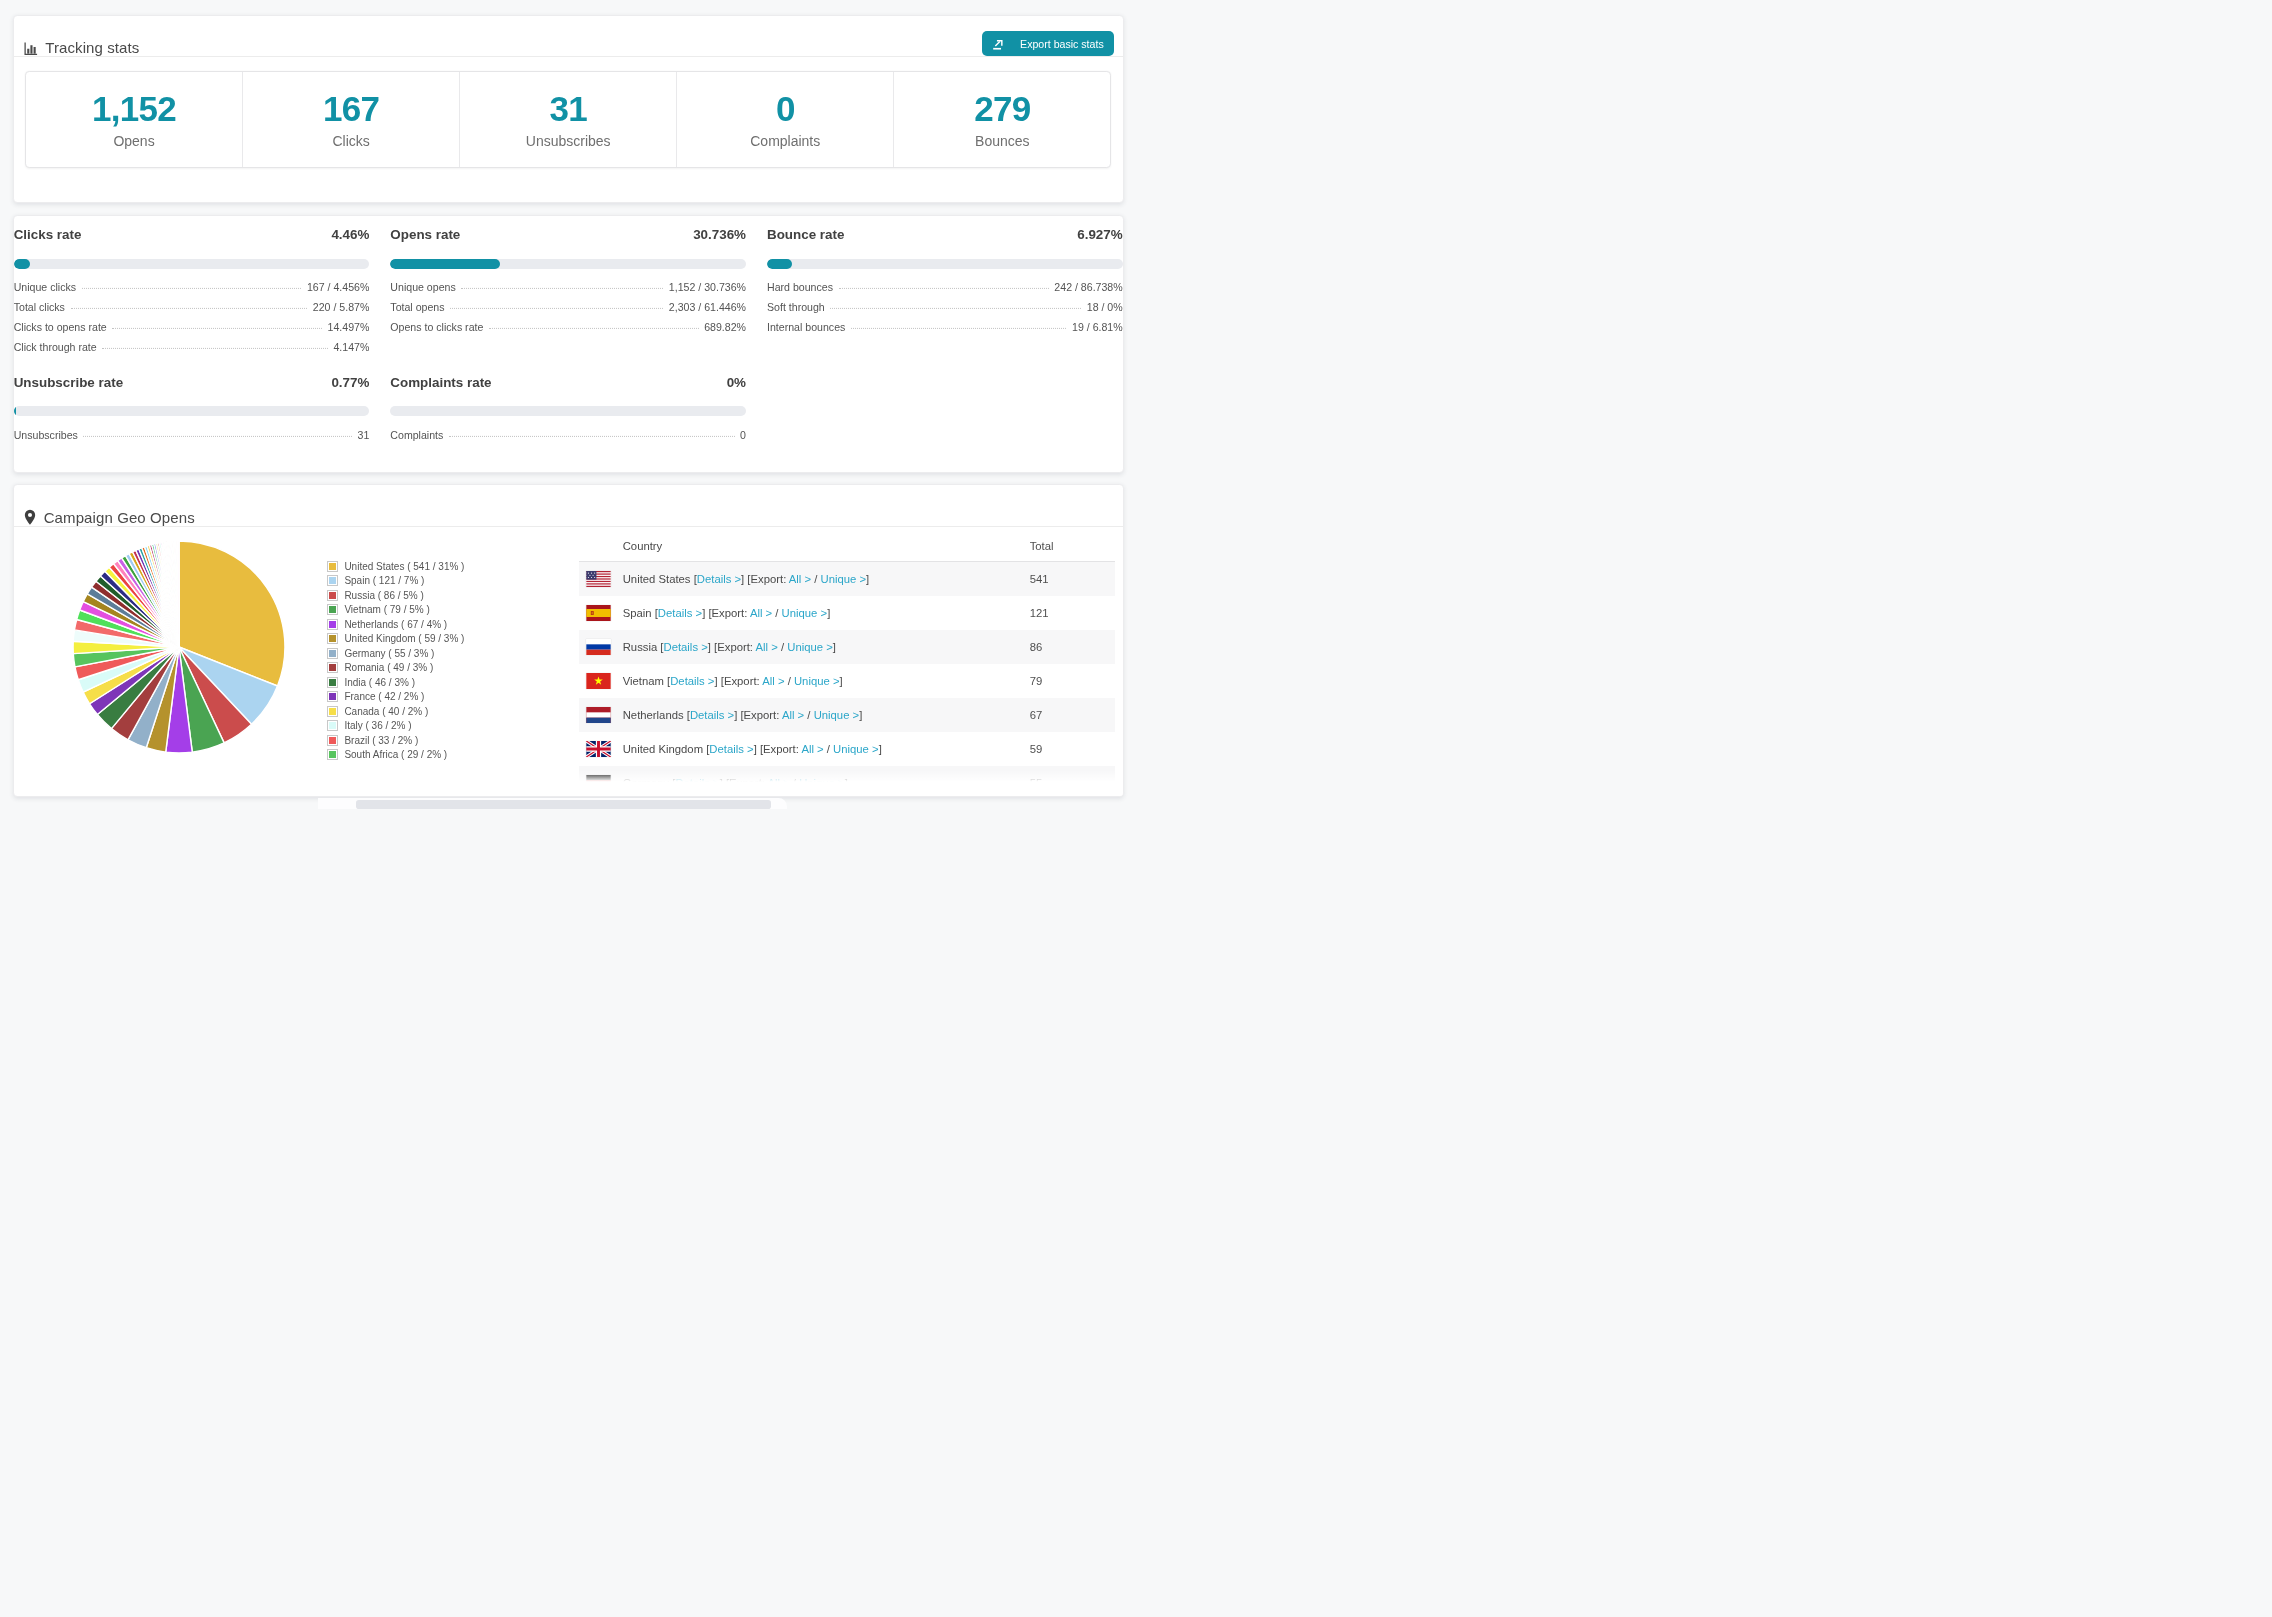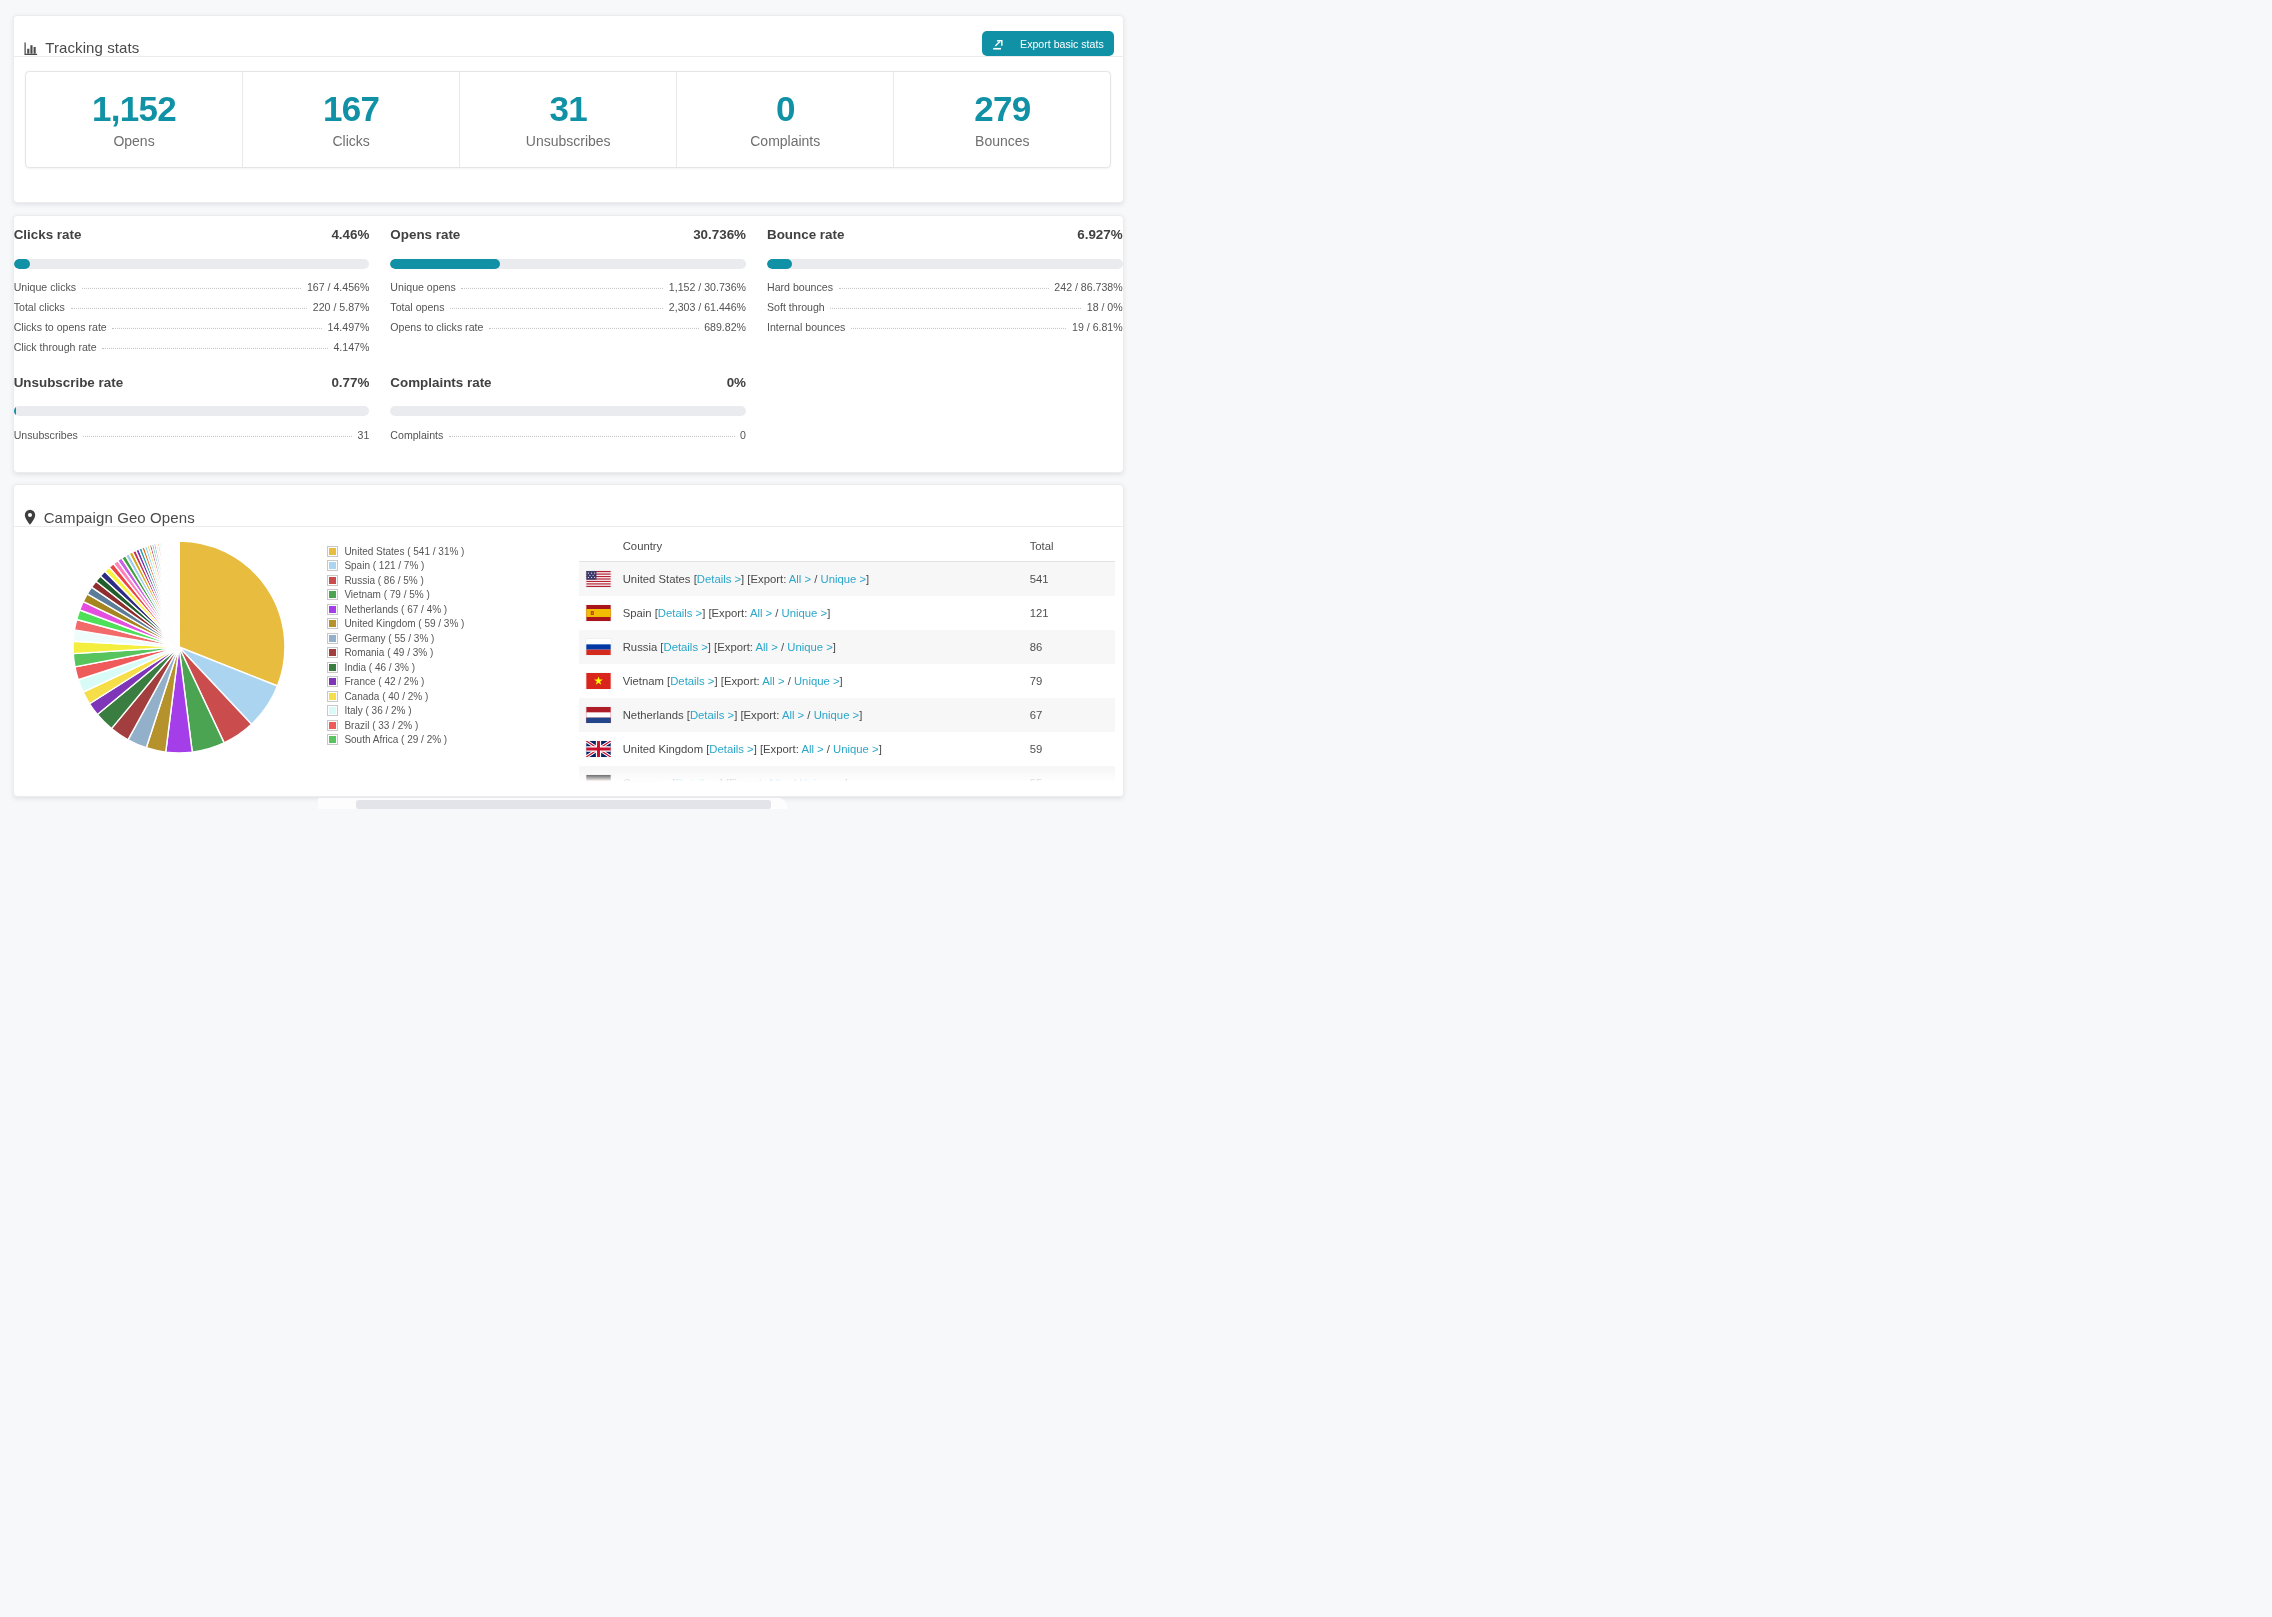--- a/index.html
+++ b/index.html
@@ -38,21 +38,21 @@
   .panel-head { display:flex; justify-content:space-between; align-items:center; height:17px; }
   .panel-title, .panel-value { font-size:13.4px; font-weight:700; color:#414141; }
   .track { margin-top:15.5px; height:10px; border-radius:5px; background:#e9ebef; overflow:hidden; }
   .fill { height:10px; border-radius:5px; background:var(--accent); }
   .metrics { margin-top:12.7px; }
   .mrow { display:flex; align-items:baseline; height:20px; font-size:10.6px; color:#545454; }
   .dots { flex:1; border-bottom:1.4px dotted #c3c3c3; margin:0 5.6px; transform:translateY(-2.1px); }
 
   
   #pie { position:absolute; left:52px; top:49px; width:226px; height:226px; }
-  #legend { position:absolute; left:313px; top:59px; list-style:none; }
+  #legend { position:absolute; left:313px; top:74px; list-style:none; }
   #legend li { display:flex; align-items:center; height:14.5px; font-size:10px; color:#565656; }
   .sw { width:11.3px; height:11.3px; border:0.7px solid #c8c8c8; background:#fff; padding:1.4px; margin-right:6.4px; }
   .sw > div { width:7px; height:7px; }
 
   #geo-table { position:absolute; left:565px; top:45px; width:536px; font-size:11.3px; }
   .trow { display:flex; align-items:center; height:34px; padding:0 0 0 7px; }
   .trow.head { height:32px; border-bottom:0.7px solid #e3e3e5; color:#4f4f4f; }
   .trow.stripe { background:#f7f7f8; }
   .flag { width:25px; height:16px; margin-right:12px; box-shadow:0 0 0.7px rgba(0,0,0,.35); flex:none; }
   .trow.head .flag { box-shadow:none; }

